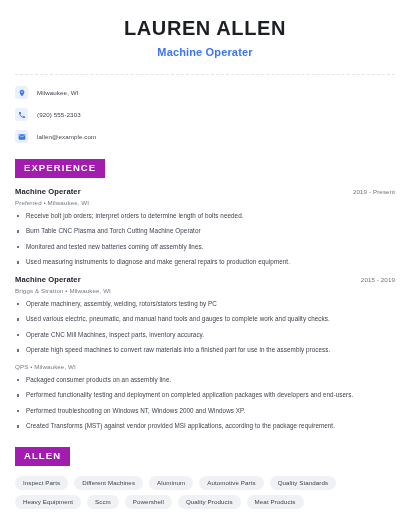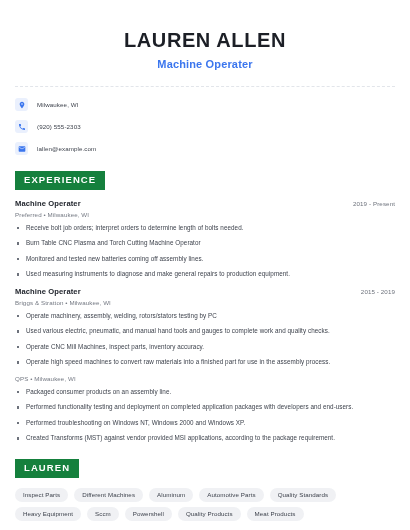--- a/index.html
+++ b/index.html
@@ -19,21 +19,21 @@
   .page {
     width: 410px;
     height: 530px;
     padding: 0 15px;
     position: relative;
   }
 
   
   .header {
     text-align: center;
-    padding-top: 28px;
+    padding-top: 16px;
   }
 
   .full-name {
     font-size: 20px;
     font-weight: bold;
     letter-spacing: 0.6px;
     color: #1c1f26;
     line-height: 1.25;
   }
 
@@ -82,21 +82,21 @@
     font-size: 6.2px;
     color: #3d424c;
     letter-spacing: 0.1px;
   }
 
   
   .section { margin-top: 14px; }
 
   .section-badge {
     display: inline-block;
-    background: #15803d;
+    background: #a21caf;
     color: #ffffff;
     font-size: 9.5px;
     font-weight: bold;
     letter-spacing: 1.1px;
     padding: 4px 9px 4px 9px;
     line-height: 1.15;
   }
 
   
   .entries { margin-top: 9px; }
@@ -256,21 +256,21 @@
           <li>Performed functionality testing and deployment on completed application packages with developers and end-users.</li>
           <li>Performed troubleshooting on Windows NT, Windows 2000 and Windows XP.</li>
           <li>Created Transforms (MST) against vendor provided MSI applications, according to the package requirement.</li>
         </ul>
       </div>
 
     </div>
   </div>
 
   <div class="section">
-    <div class="section-badge">LAUREN</div>
+    <div class="section-badge">ALLEN</div>
 
     <div class="skills-wrap">
       <span class="skill-tag">Inspect Parts</span>
       <span class="skill-tag">Different Machines</span>
       <span class="skill-tag">Aluminum</span>
       <span class="skill-tag">Automotive Parts</span>
       <span class="skill-tag">Quality Standards</span>
       <span class="skill-tag">Heavy Equipment</span>
       <span class="skill-tag">Sccm</span>
       <span class="skill-tag">Powershell</span>

